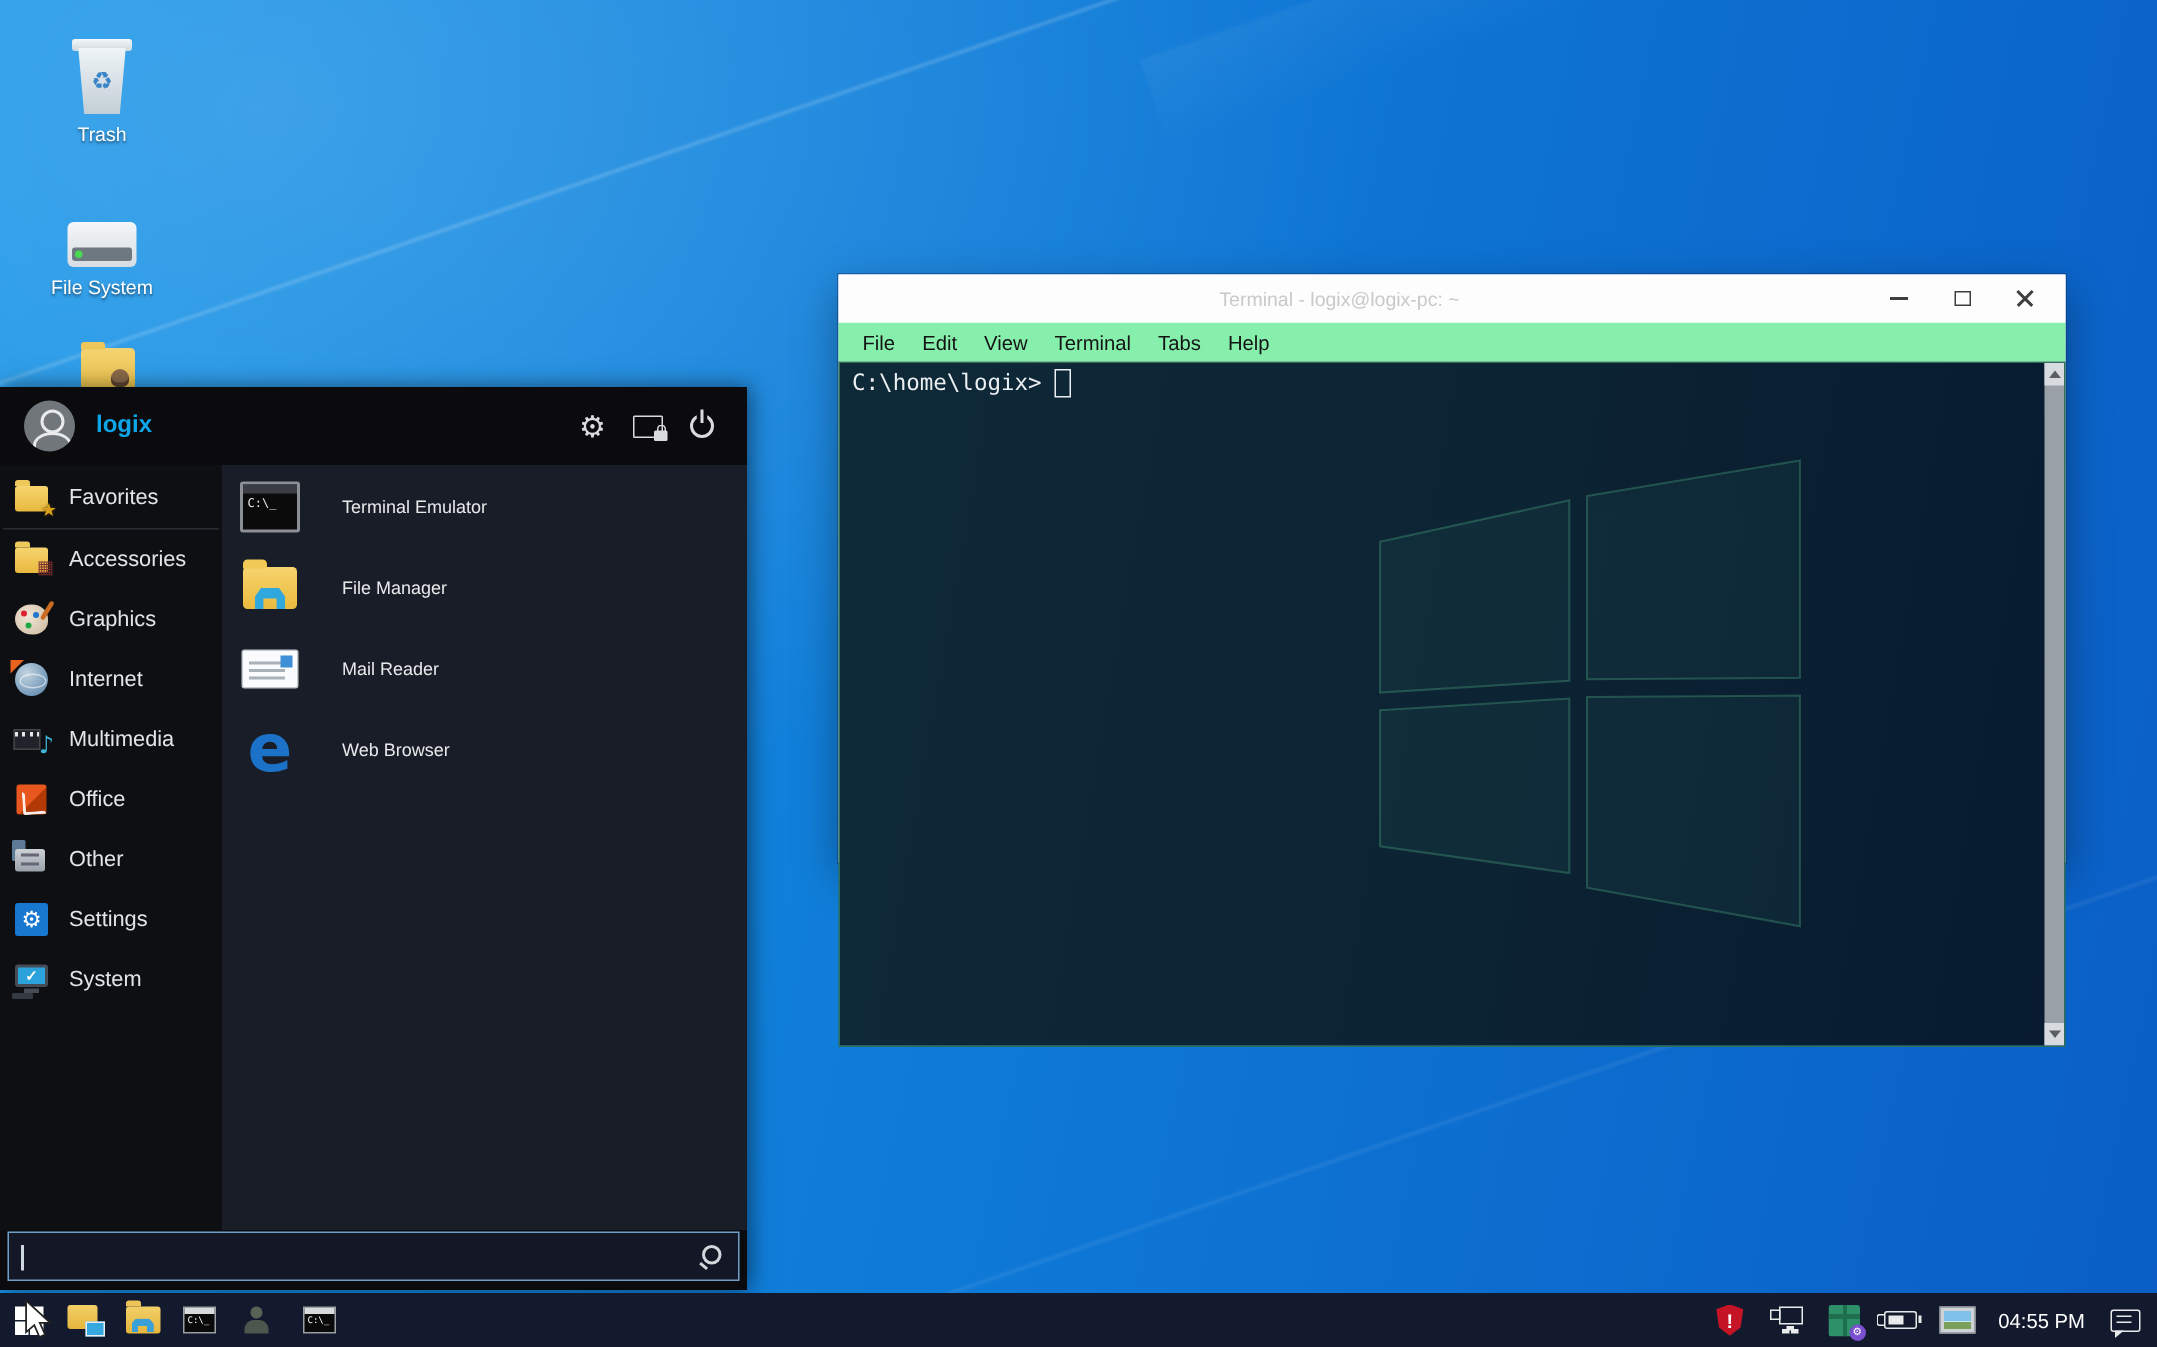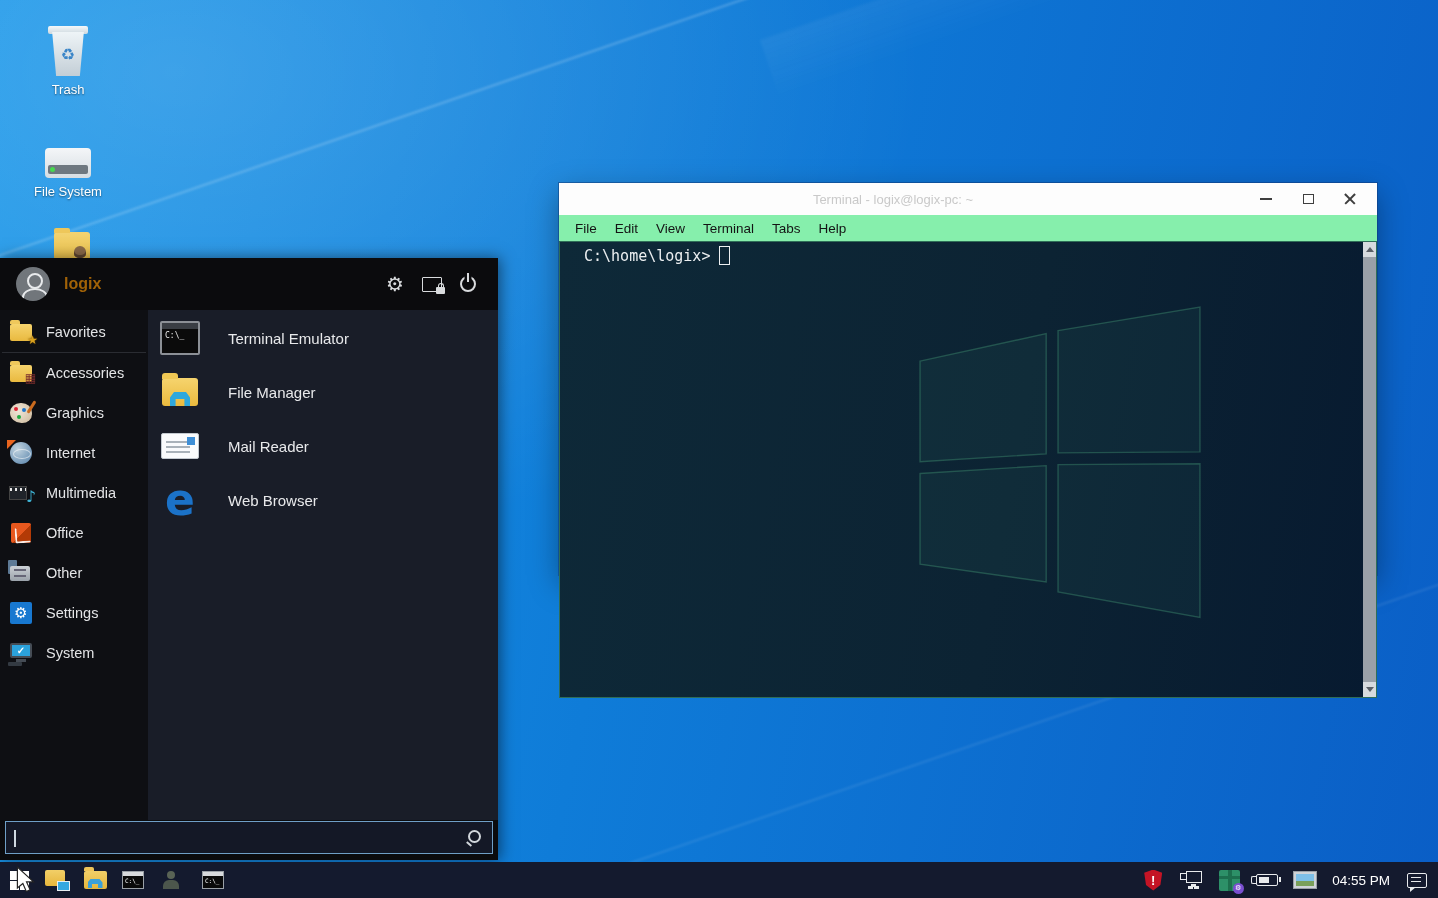--- a/index.html
+++ b/index.html
@@ -43,37 +43,37 @@
   .ctrl { width:42px; height:32px; display:flex; align-items:center; justify-content:center; position:relative; }
   .ctrl .bar { width:12px; height:2px; background:#3e3e3e; }
   .ctrl .box { width:11px; height:10px; border:1.4px solid #3e3e3e; }
   .ctrl .x1,.ctrl .x2 { position:absolute; width:14px; height:1.6px; background:#3e3e3e; }
   .ctrl .x1 { transform:rotate(45deg); } .ctrl .x2 { transform:rotate(-45deg); }
   .menubar { height:26px; background:#86efac; display:flex; align-items:center; gap:2px; padding-left:8px; }
   .menubar .mitem { font-size:13.5px; color:#141414; padding:2px 8px; }
   .termcontent { position:relative; height:457px; border:1px solid #2f6e58;
     background:linear-gradient(100deg,#0e2938 0%, #0c2333 55%, #071a30 100%); overflow:hidden; }
   .watermark { position:absolute; left:352px; top:62px; width:296px; height:345px; opacity:.9; }
-  .promptline { position:absolute; left:24px; top:4px; display:flex; align-items:center;
+  .promptline { position:absolute; left:8px; top:4px; display:flex; 
     font-family:"DejaVu Sans Mono", monospace; font-size:15px; color:#eceff1; }
   .tcursor { display:inline-block; width:11px; height:19px; border:1.6px solid #eceff1; margin-left:9px; }
   .scrollbar { position:absolute; right:0; top:0; bottom:0; width:13px; background:#9aa0a8; }
   .sb-btn { position:absolute; left:0; width:13px; height:15px; background:#d7dade; display:flex; align-items:center; justify-content:center; }
   .sb-btn.up { top:0; } .sb-btn.down { bottom:0; }
   .chev-up { width:0; height:0; border-left:4px solid transparent; border-right:4px solid transparent; border-bottom:5px solid #5a5f66; }
   .chev-down { width:0; height:0; border-left:4px solid transparent; border-right:4px solid transparent; border-top:5px solid #5a5f66; }
 
   
   .startmenu { position:absolute; left:0; top:258px; width:498px; height:602px; z-index:50;
     background:#0c0d10; box-shadow:2px 0 14px rgba(0,0,0,.5); display:flex; flex-direction:column; }
   .sm-header { height:52px; display:flex; align-items:center; padding:0 16px; background:#0b0b0d; flex:0 0 auto; }
   .avatar { width:34px; height:34px; border-radius:50%; background:#71767b; position:relative; overflow:hidden; flex:0 0 auto; }
   .avatar::before { content:""; position:absolute; left:11px; top:6px; width:12px; height:12px; border:2px solid #e8eaec; border-radius:50%; }
   .avatar::after { content:""; position:absolute; left:6px; top:21px; width:22px; height:14px; border:2px solid #e8eaec; border-radius:50% 50% 0 0; }
-  .uname { color:#a16207; font-size:16px; font-weight:bold; margin-left:14px; flex:1; }
+  .uname { color:#0ea5e9; font-size:16px; font-weight:bold; margin-left:14px; flex:1; }
   .hicons { display:flex; align-items:center; gap:18px; padding-right:6px; }
   .gear-glyph { color:#d9dbdd; font-size:20px; line-height:1; font-family:"DejaVu Sans", sans-serif; }
   .lockscreen { position:relative; width:20px; height:15px; border:1.6px solid #d9dbdd; border-radius:1px; }
   .lockscreen .lock { position:absolute; right:-4px; bottom:-3px; width:9px; height:7px; background:#d9dbdd; border-radius:1px; }
   .lockscreen .lock::before { content:""; position:absolute; left:1.5px; top:-4px; width:4px; height:4px; border:1.5px solid #d9dbdd; border-bottom:none; border-radius:3px 3px 0 0; }
   .powerico { position:relative; width:16px; height:16px; border:2px solid #d9dbdd; border-radius:50%; }
   .powerico::after { content:""; position:absolute; left:5px; top:-5px; width:2.4px; height:9px; background:#d9dbdd; box-shadow:0 0 0 2.5px #0b0b0d; }
 
   .sm-body { flex:1; display:flex; min-height:0; }
   .cats { width:148px; background:#0e0f13; padding-top:2px; }
@@ -108,21 +108,21 @@
   .officetile::before { content:""; position:absolute; left:4px; top:4px; width:12px; height:12px; border:2.6px solid #fff0; border-left-color:#fff; border-bottom-color:#fff; border-radius:2px; transform:rotate(-4deg); opacity:.9; }
   .settile { position:absolute; left:2px; top:2px; width:22px; height:22px; background:#1878d0; border-radius:2px; display:flex; align-items:center; justify-content:center; }
   .settile .g { color:#fff; font-size:15px; line-height:1; font-family:"DejaVu Sans", sans-serif; }
   .sysmon { position:absolute; left:2px; top:3px; width:22px; height:15px; background:#2ba2dc; border:2px solid #454c55; border-radius:2px; display:flex; align-items:center; justify-content:center; color:#fff; font-size:10px; font-weight:bold; }
   .sysmon::after { content:""; position:absolute; left:4px; bottom:-6px; width:10px; height:3px; background:#454c55; }
   .syskeyb { position:absolute; left:0; bottom:0; width:14px; height:4px; background:#333a42; border-radius:1px; }
 
   
   .apps { flex:1; background:#191d28; padding-top:1px; }
   .app { height:54px; display:flex; align-items:center; padding-left:12px; }
-  .alabel { color:#e8e9eb; font-size:15px; margin-left:28px; }
+  .alabel { color:#e8e9eb; font-size:12px; margin-left:28px; }
   .aicon { width:40px; height:40px; position:relative; flex:0 0 auto; }
   .termart { position:absolute; left:0; top:3px; width:40px; height:34px; background:#0b0b0b; border:2px solid #8c9096; border-radius:2px; }
   .termart::before { content:""; position:absolute; left:0; top:0; width:100%; height:6px; background:#3a3e44; }
   .termart::after { content:"C:\\_"; position:absolute; left:3px; top:8px; color:#e8e8e8; font-family:"DejaVu Sans Mono", monospace; font-size:8px; }
   .fmart { position:absolute; left:2px; top:6px; width:36px; height:28px; background:linear-gradient(#f6d46e,#eaba3e); border-radius:3px; }
   .fmart::before { content:""; position:absolute; top:-5px; left:0; width:16px; height:6px; background:#f0c854; border-radius:3px 3px 0 0; }
   .fmart::after { content:""; position:absolute; left:8px; bottom:0; width:20px; height:14px;
     background:#2fa8dd; clip-path:polygon(0 100%,0 40%,20% 0,80% 0,100% 40%,100% 100%,72% 100%,72% 50%,28% 50%,28% 100%); }
   .mailart { position:absolute; left:1px; top:7px; width:38px; height:26px; background:#fafbfc; border:1px solid #c3c9cf; border-radius:2px; }
   .mailart::before { content:""; position:absolute; left:4px; top:7px; width:24px; height:2px; background:#aab2b9; box-shadow:0 5px 0 #aab2b9, 0 10px 0 #aab2b9; }

